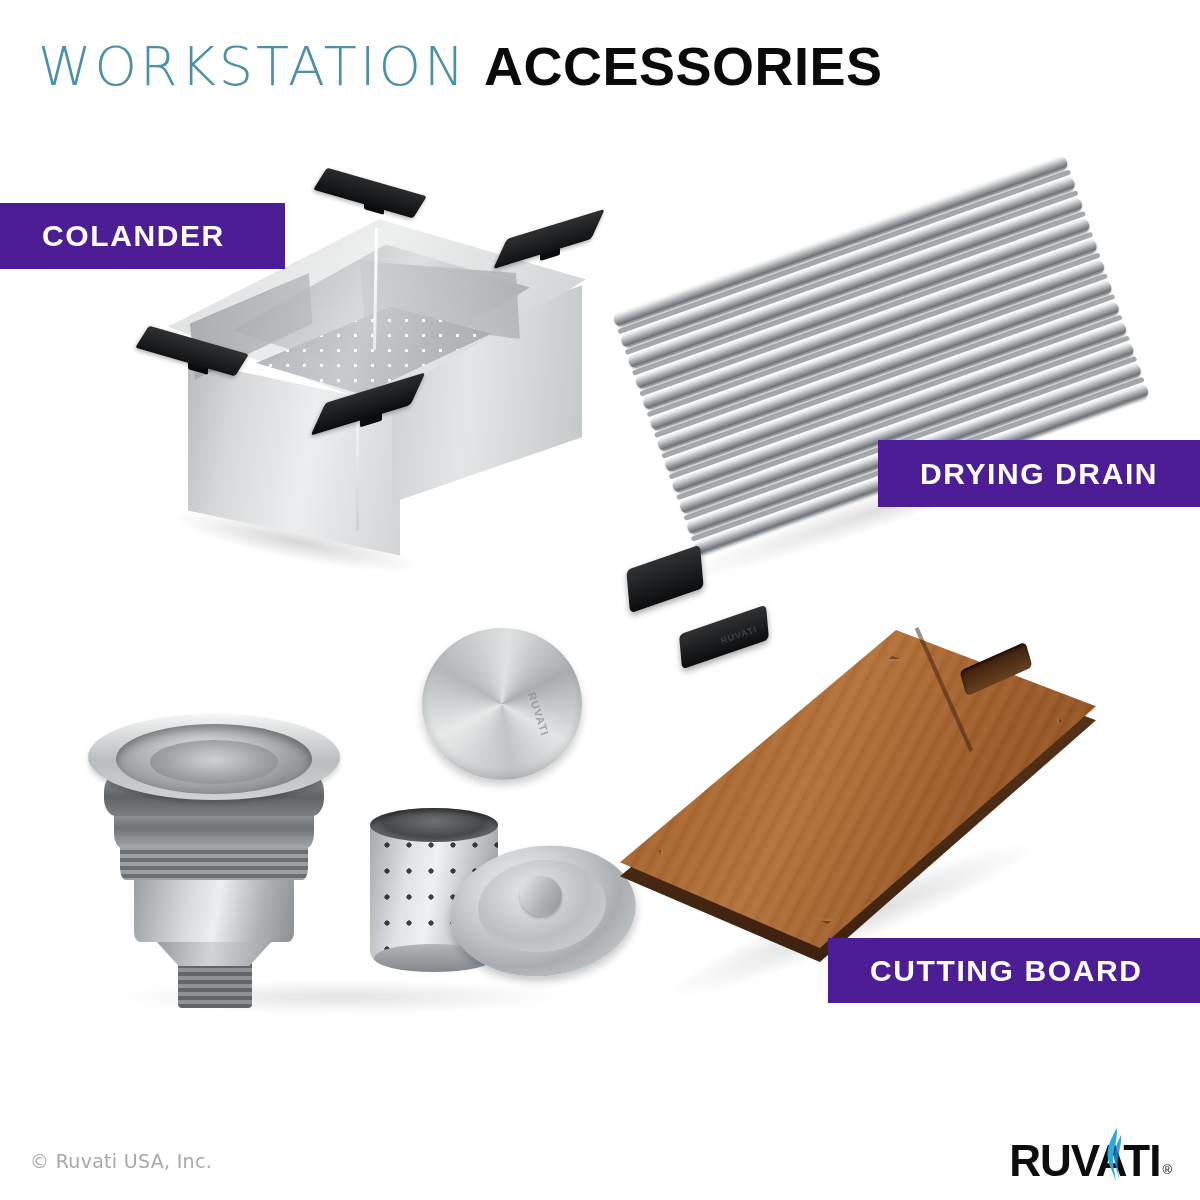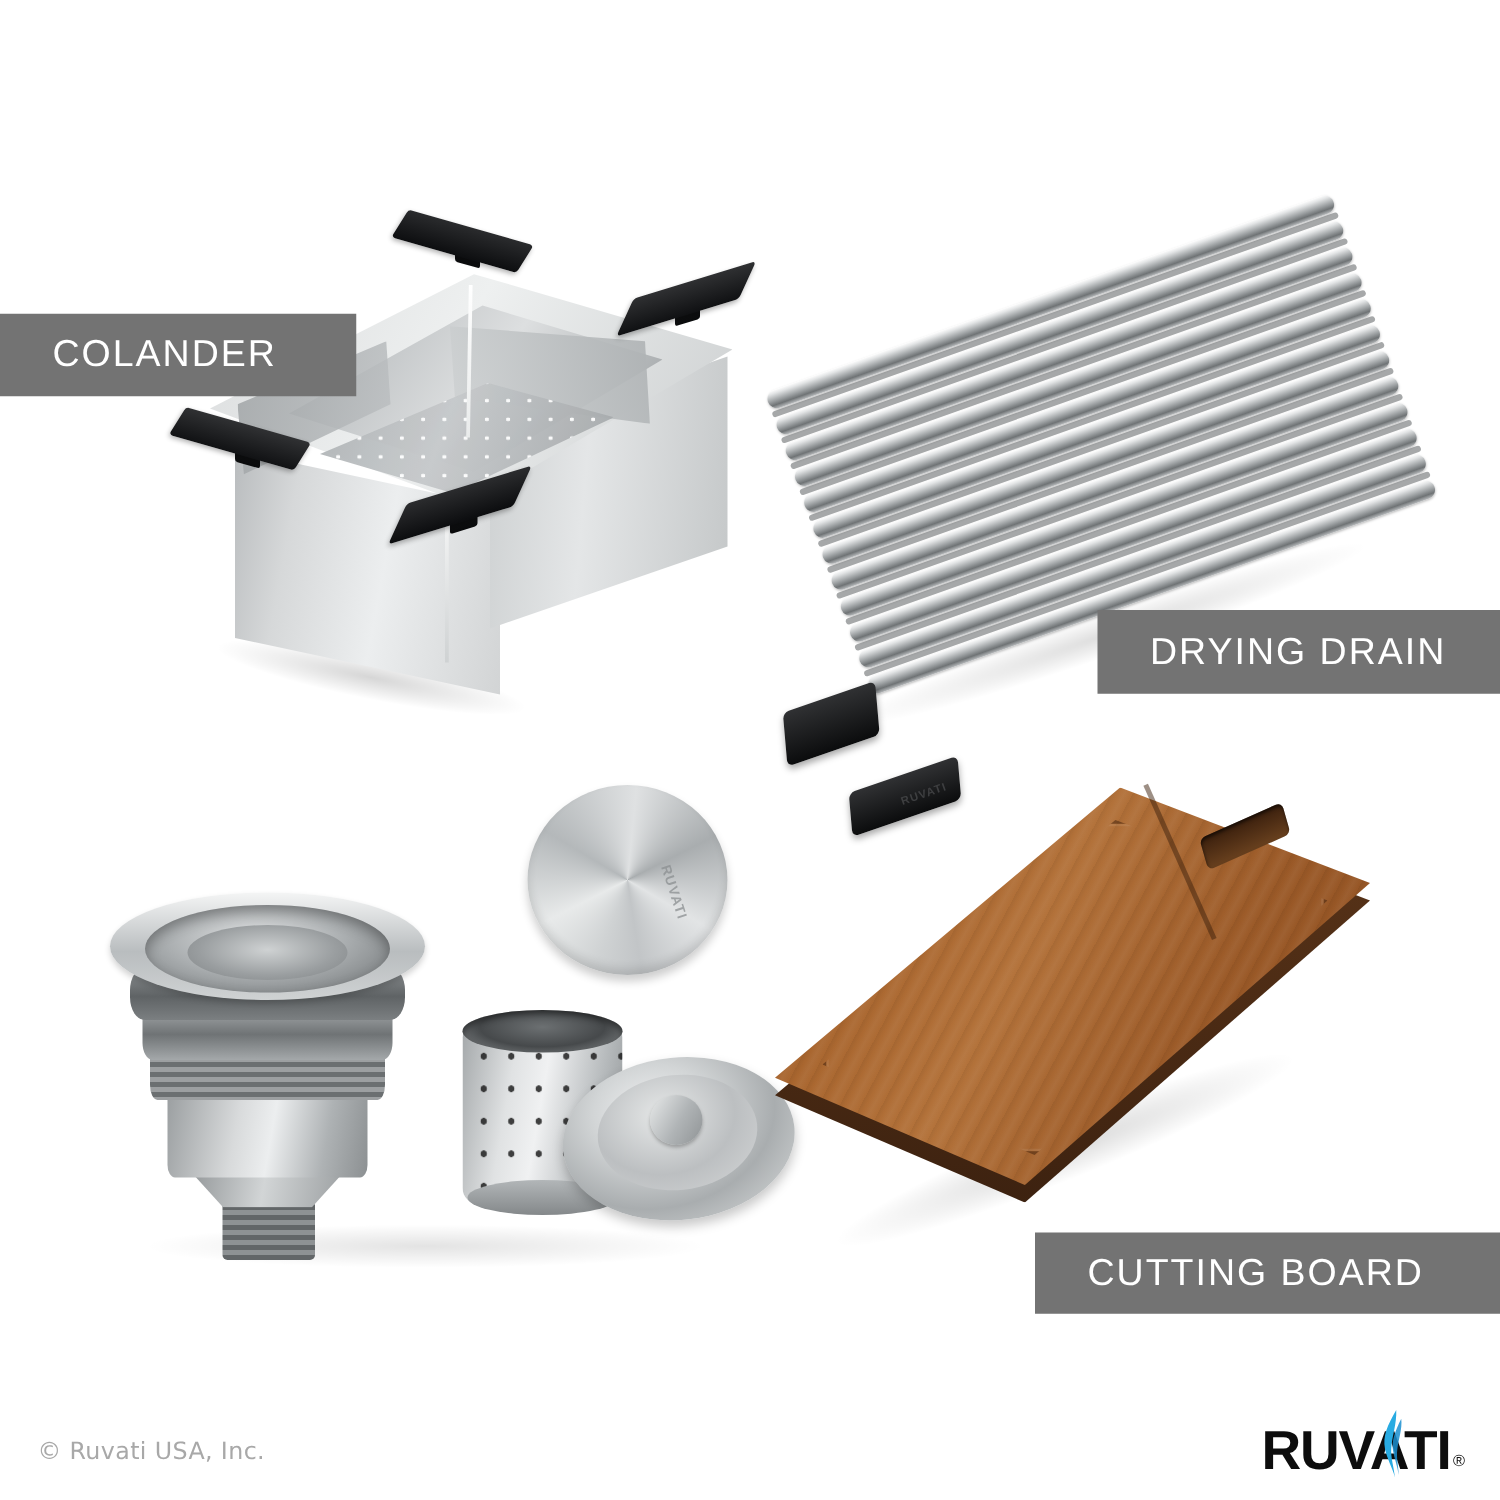--- a/index.html
+++ b/index.html
@@ -17,28 +17,27 @@
     position:absolute;left:38px;top:34px;
     font-size:54px;line-height:64px;white-space:nowrap;
     letter-spacing:1.5px;
   }
   .title .t-light{color:#4a90ab;font-weight:300;letter-spacing:3px;font-family:"DejaVu Sans",sans-serif;}
   .title .t-bold{color:#0a0a0a;font-weight:bold;letter-spacing:0.5px;}
 
   
   .badge{
     position:absolute;
-    background:#737373;
+    background:#4c1d95;
     color:#ffffff;
-    font-weight:normal;
+    font-weight:bold;
     letter-spacing:1.6px;
     display:flex;align-items:center;
     box-sizing:border-box;
     z-index:40;
-    margin-top:48px;
   }
   .badge.left{justify-content:flex-start;padding-left:42px;}
   .badge.right{justify-content:flex-start;padding-left:42px;}
   .badge-line{display:block;white-space:nowrap;}
 
   #badge-colander{left:0px;top:203px;width:285px;height:66px;font-size:30px;}
   #badge-drying{left:878px;top:440px;width:322px;height:67px;font-size:30px;}
   #badge-cutting{left:828px;top:938px;width:372px;height:65px;font-size:30px;}
   #badge-basket{left:0px;top:1003px;width:408px;height:105px;font-size:29px;flex-direction:column;justify-content:center;align-items:flex-start;line-height:38px;}
 
@@ -307,20 +306,23 @@
   .st-shadow{
     position:absolute;left:40px;top:372px;width:440px;height:34px;
     background:radial-gradient(ellipse at center, rgba(0,0,0,.11), rgba(0,0,0,0) 72%);
   }
 </style>
 </head>
 <body>
 
 <div id="stage">
 
+  <div class="title">
+    <span class="t-light">WORKSTATION</span><span>&nbsp;</span><span class="t-bold">ACCESSORIES</span>
+  </div>
 
   <div class="prod" id="colander">
     <div class="cl-box cl-shadow"></div>
     <div class="cl-box cl-front"></div>
     <div class="cl-box cl-side"></div>
     <div class="cl-box cl-rim"></div>
     <div class="cl-box cl-basin"></div>
     <div class="cl-box cl-wall-l"></div>
     <div class="cl-box cl-wall-r"></div>
     <div class="cl-box cl-floor"></div>

